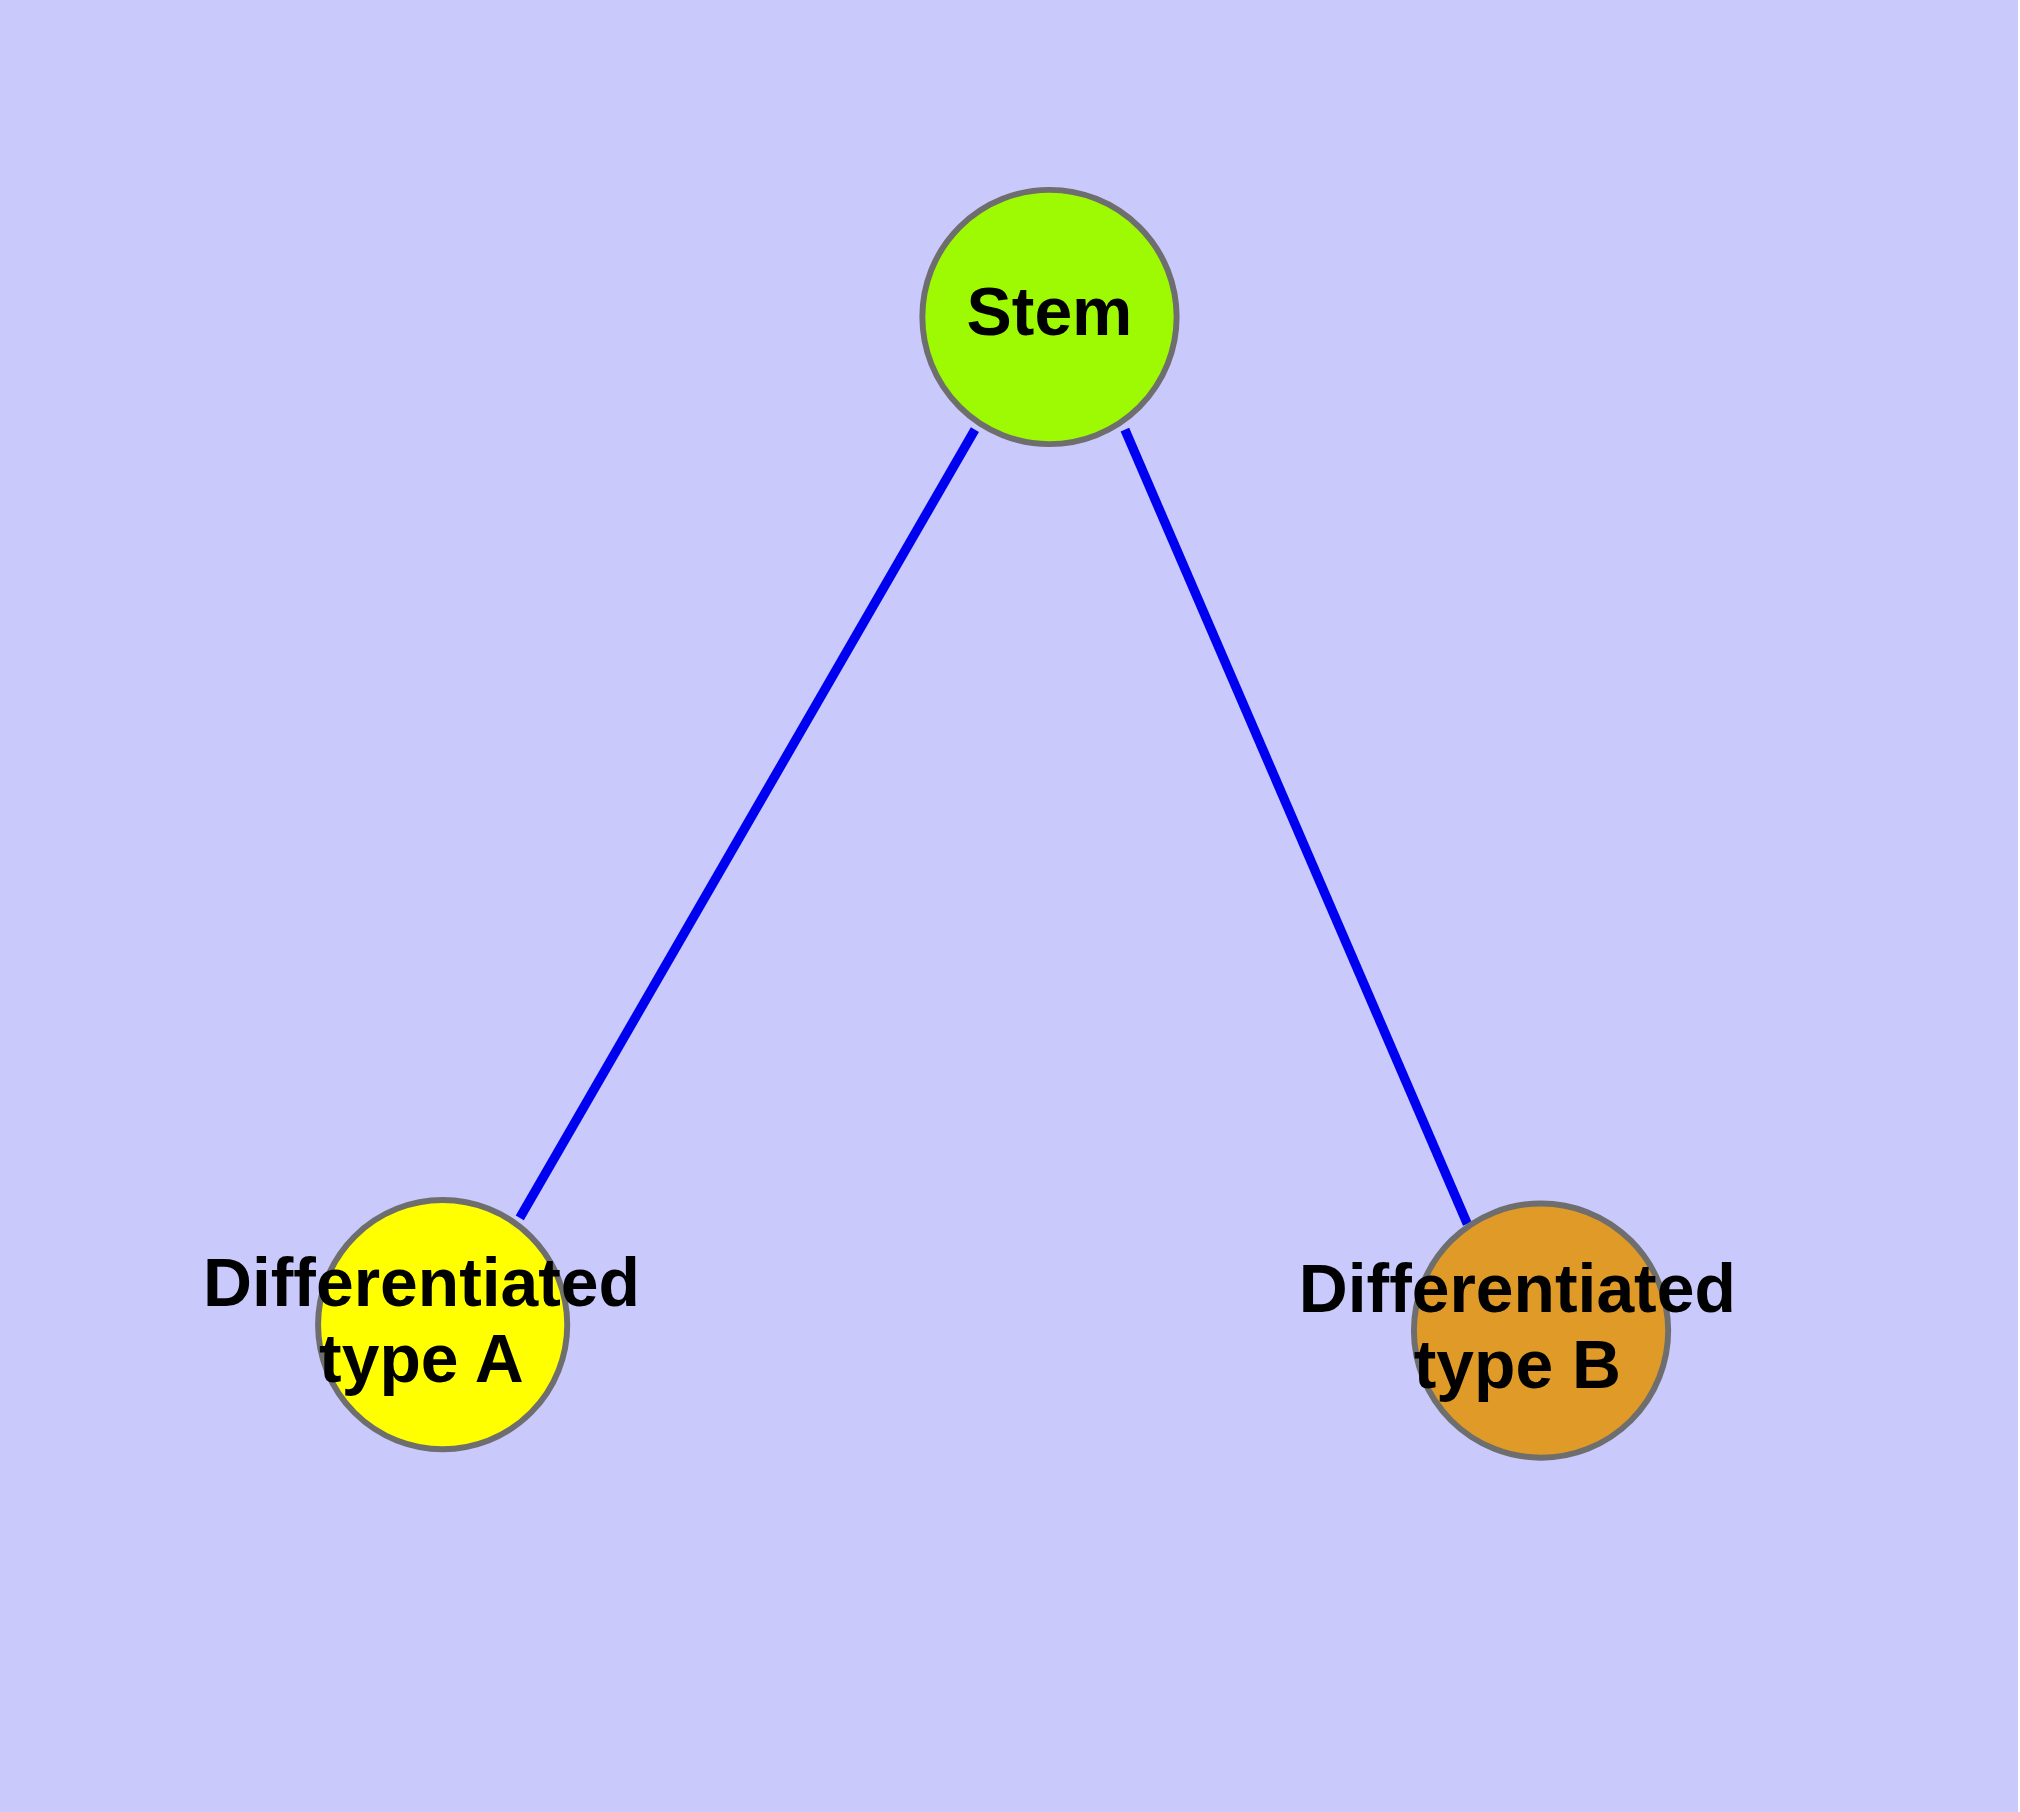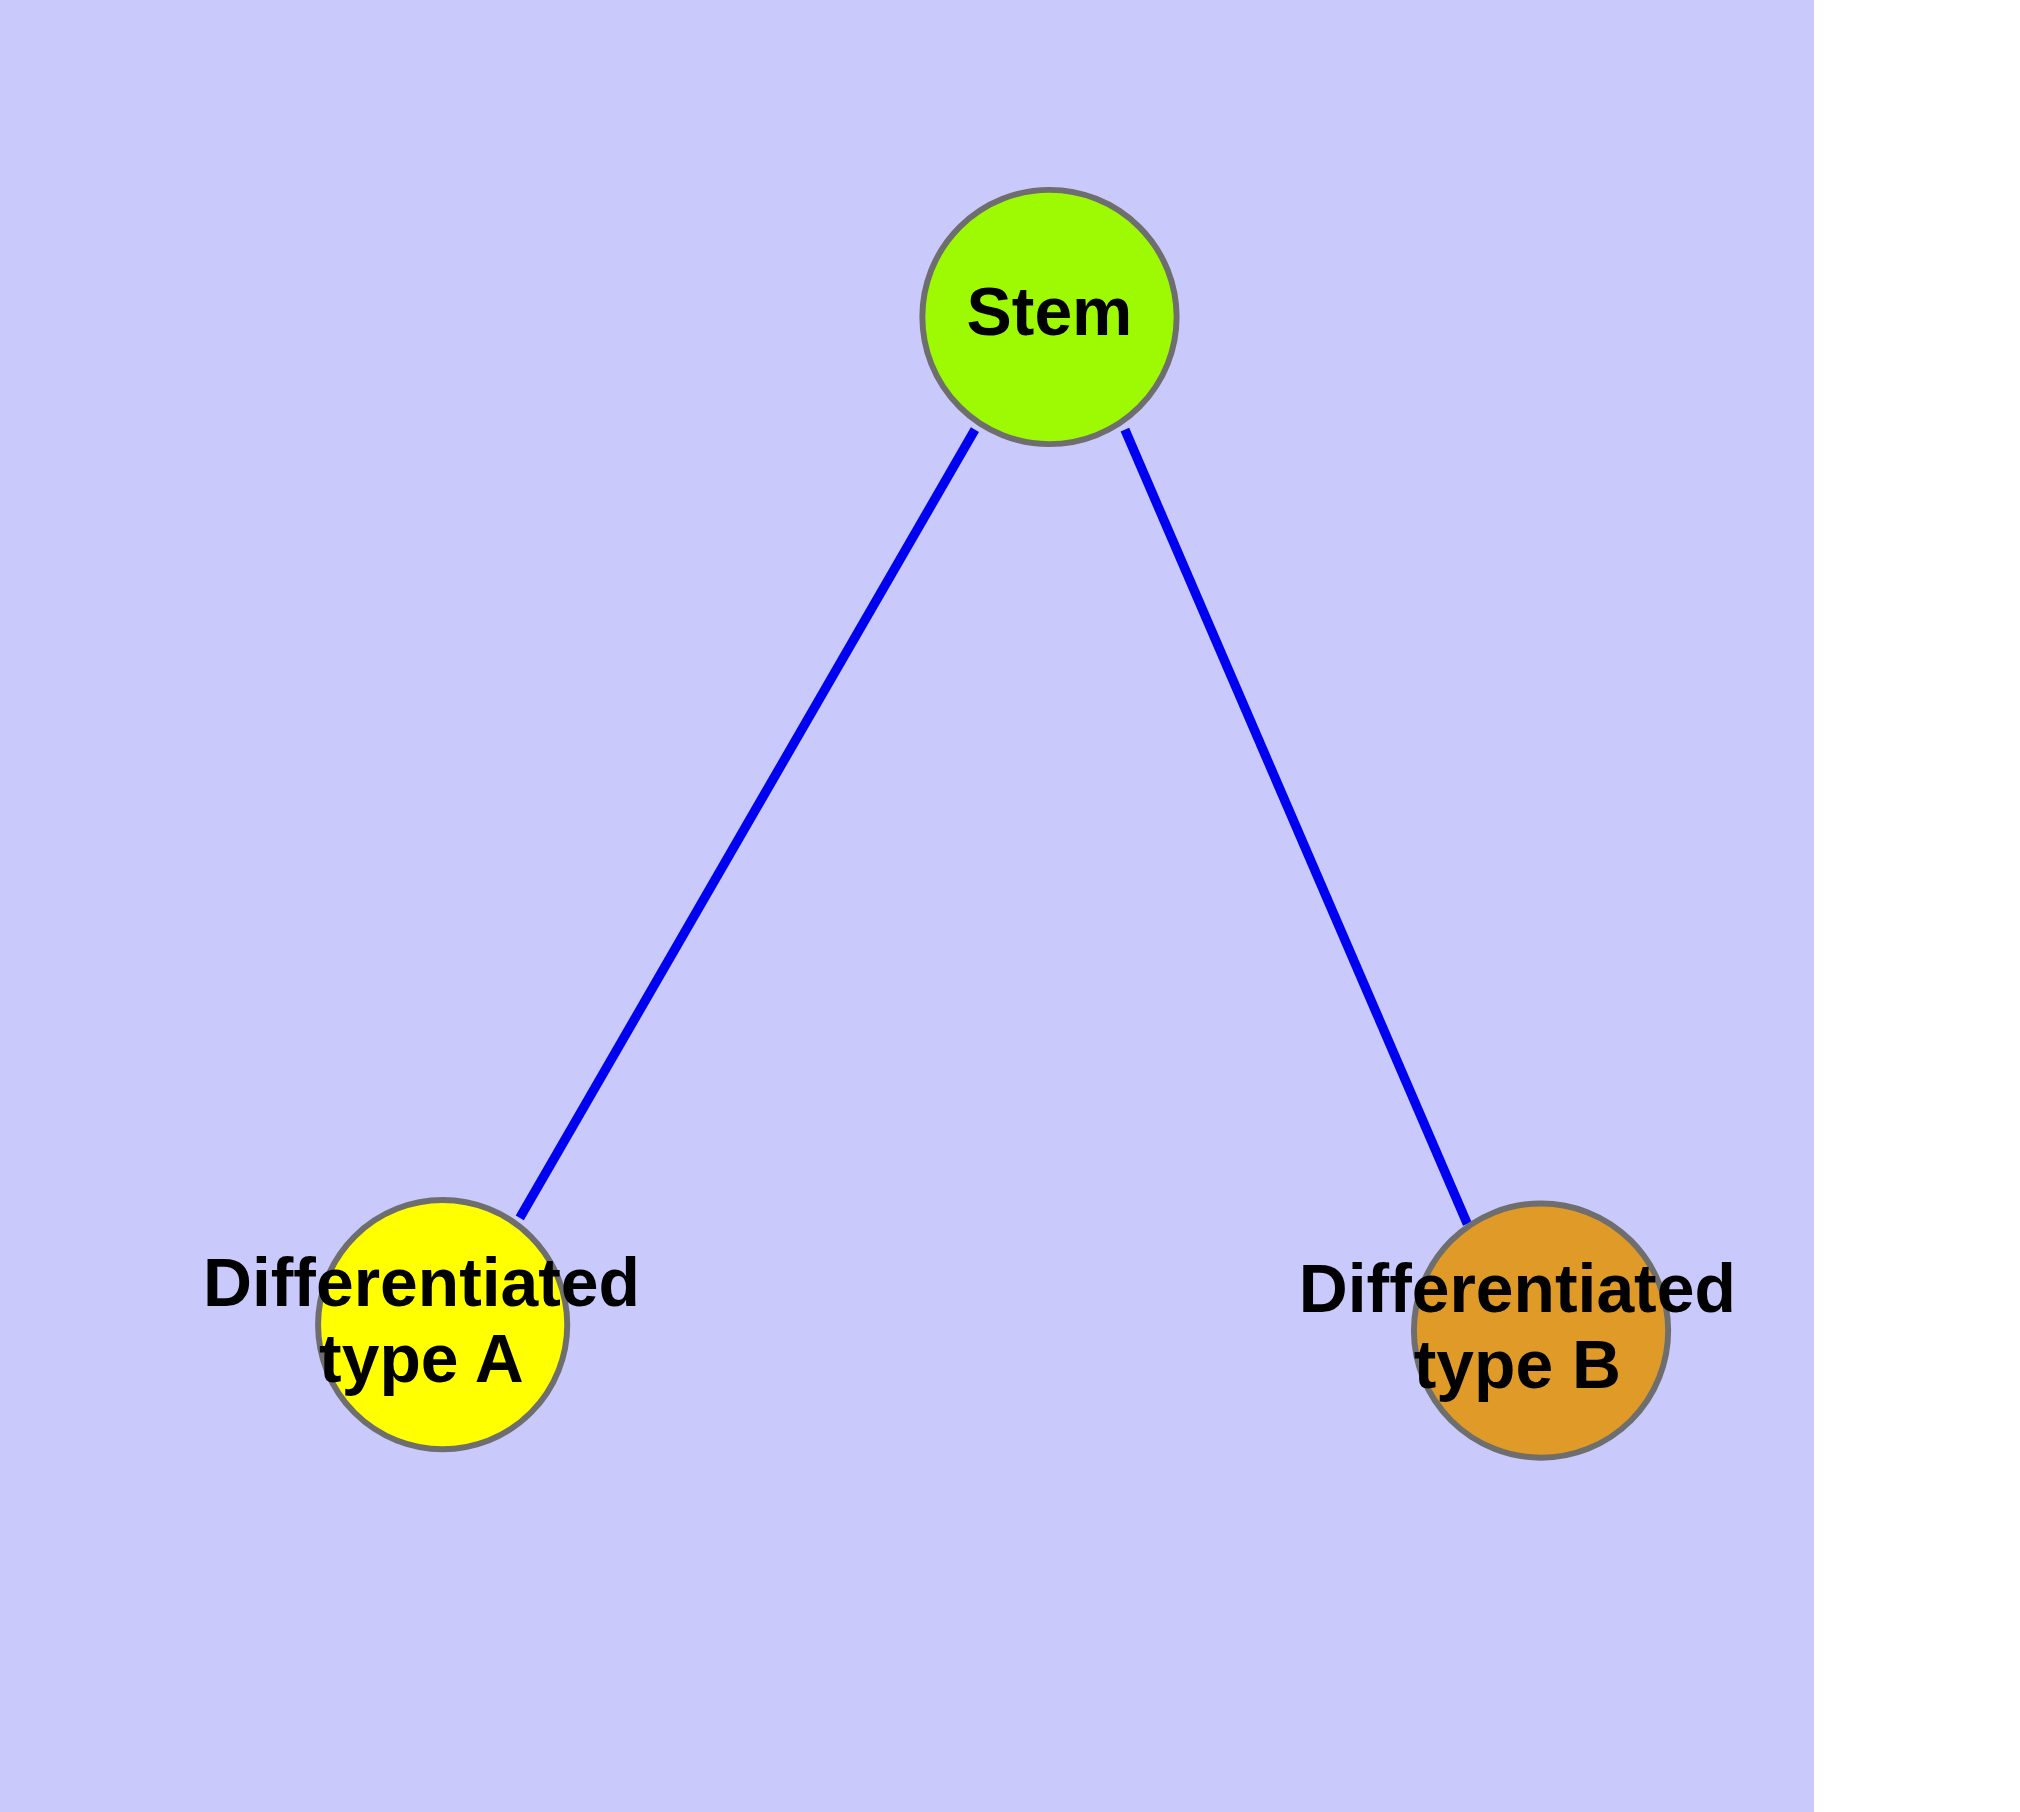--- a/index.html
+++ b/index.html
@@ -3,21 +3,21 @@
 <meta charset="utf-8">
 <title>Cell Differentiation Graph</title>
 <style>
   html, body {
     margin: 0;
     padding: 0;
     background: #ffffff;
   }
   #canvas {
     position: relative;
-    width: 1814px;
+    width: 2018px;
     height: 1812px;
     overflow: hidden;
     font-family: "Liberation Sans", sans-serif;
   }
   #graph-svg {
     position: absolute;
     top: 0;
     left: 0;
     width: 2021px;
     height: 1812px;

